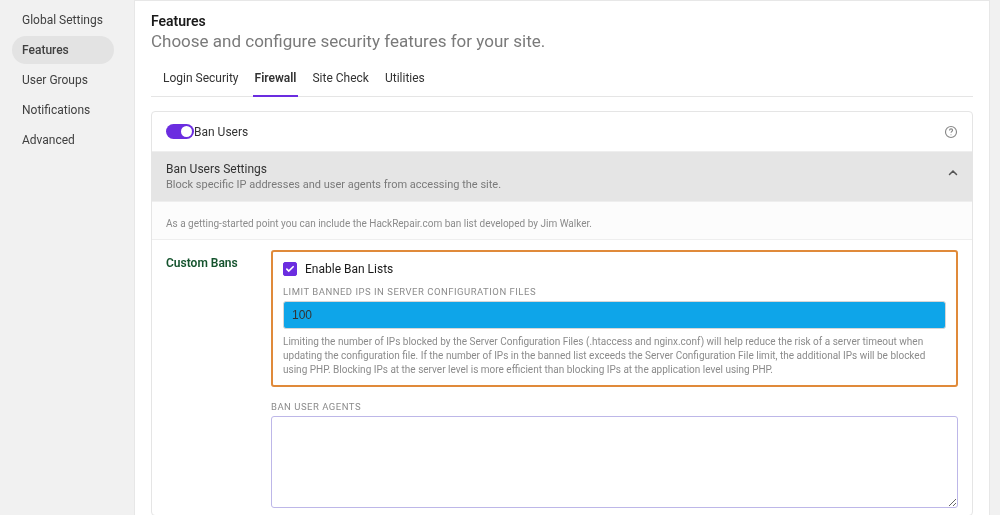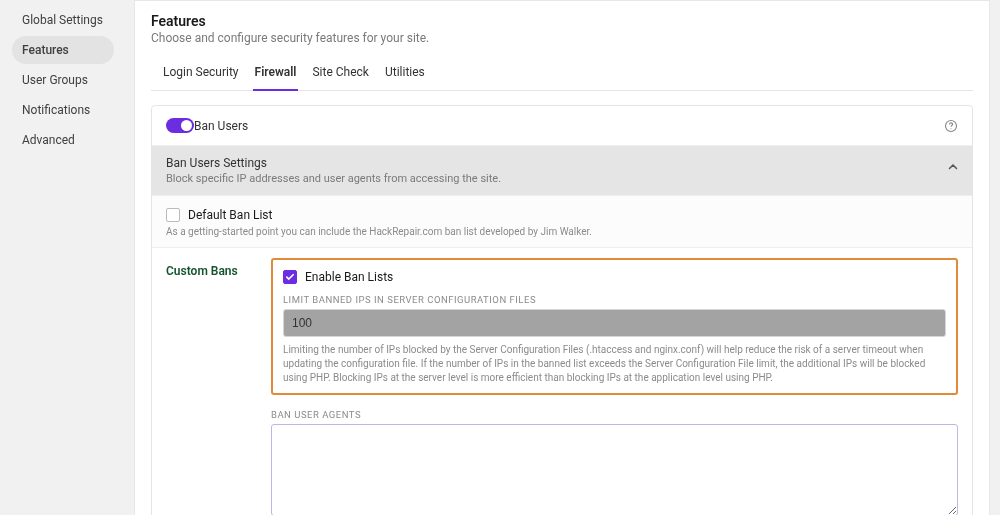--- a/index.html
+++ b/index.html
@@ -52,21 +52,21 @@
     flex: 1;
     margin-right: 10px;
     padding: 12px 16px 16px;
     overflow: auto;
   }
   .feat-title {
     font-size: 14px;
     font-weight: 600;
   }
   .feat-sub {
-    font-size: 12px;
+    font-size: 17px;
     color: #7a7a7a;
     margin-top: 2px;
   }
   .tabs {
     display: flex;
     gap: 12px;
     border-bottom: 1px solid #e5e5e5;
     margin-top: 14px;
     padding-left: 10px;
   }
@@ -192,21 +192,21 @@
     color: #8b8b8b;
     margin: 10px 0 4px;
   }
   .input {
     width: 100%;
     border: 1px solid #d6d6d6;
     border-radius: 3px;
     padding: 6px 8px;
     font-size: 12px;
     color: #333;
-    background: #a3a3a3;
+    background: #0ea5e9;
   }
   .help-text {
     font-size: 10px;
     color: #8b8b8b;
     line-height: 1.4;
     margin-top: 6px;
   }
   .textarea {
     width: 100%;
     height: 92px;
@@ -261,26 +261,20 @@
           <div class="sub-title">Ban Users Settings</div>
           <div class="sub-desc">Block specific IP addresses and user agents from accessing the site.</div>
           <span class="chev">
             <svg viewBox="0 0 10 10" width="10" height="10" fill="none" stroke="currentColor" stroke-width="1.5" stroke-linecap="round">
               <path d="M1.5 6.5 L5 3 L8.5 6.5"></path>
             </svg>
           </span>
         </div>
 
         <div class="default-ban">
-          <div class="check-row">
-            <span class="checkbox">
-              
-            </span>
-            <span>Default Ban List</span>
-          </div>
           <div class="small-help">As a getting-started point you can include the HackRepair.com ban list developed by Jim Walker.</div>
         </div>
 
         <div class="two-col">
           <div class="left-col">Custom Bans</div>
           <div class="right-col">
             <div class="highlight-box">
               <div class="check-row">
                 <span class="checkbox checked">
                   <svg viewBox="0 0 12 12" width="10" height="10" fill="none" stroke="#fff" stroke-width="2" stroke-linecap="round">

